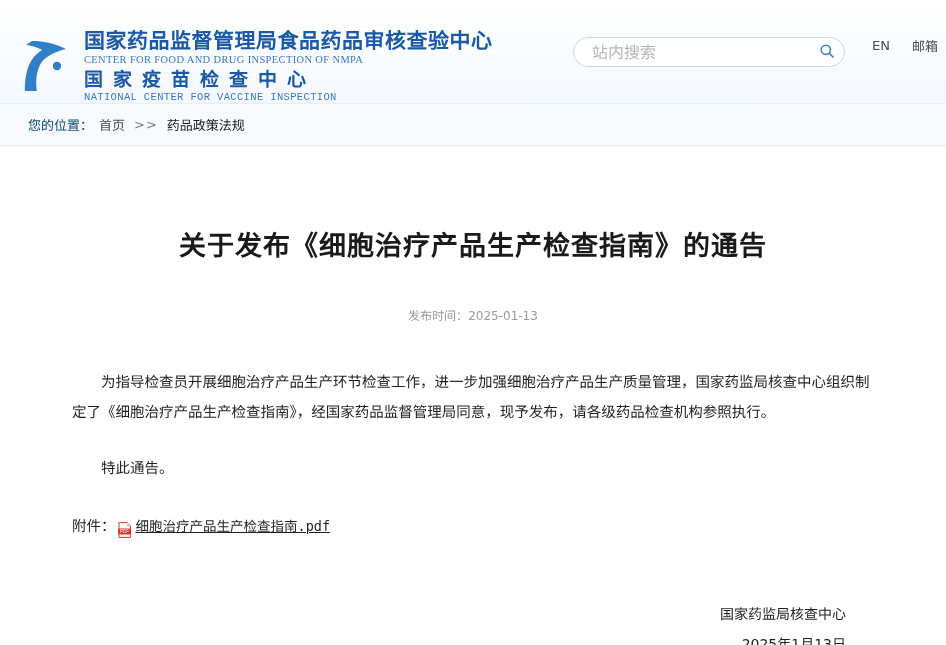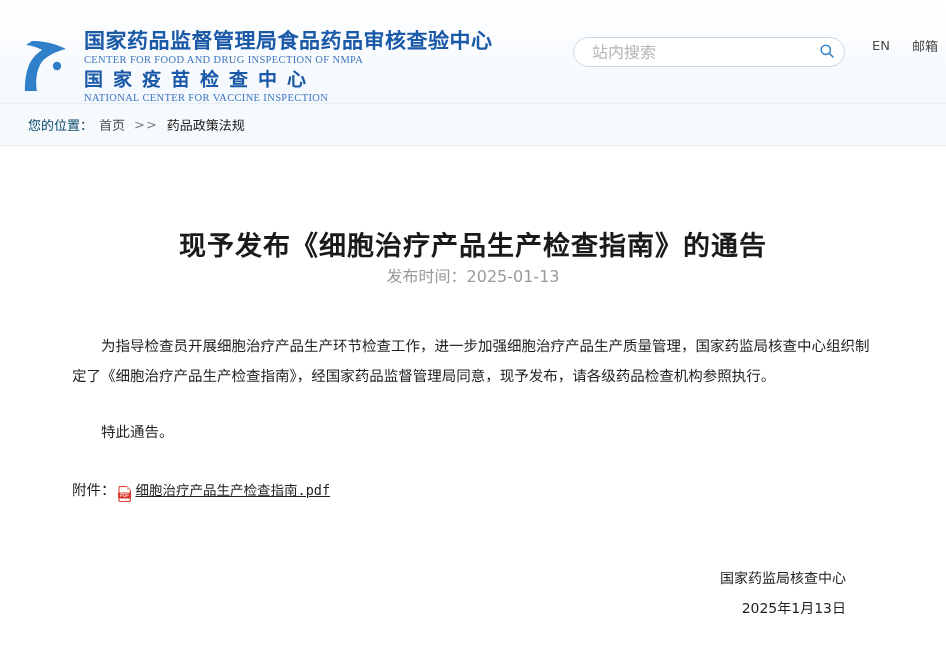--- a/index.html
+++ b/index.html
@@ -61,21 +61,21 @@
     white-space: nowrap;
     margin-top: 5px;
     font-family: "DejaVu Sans", "Liberation Sans", sans-serif;
   }
   .logo-en2 {
     font-size: 10.5px;
     color: #3f77bd;
     letter-spacing: 0.35px;
     white-space: nowrap;
     margin-top: 2px;
-    font-family: Liberation Serif, serif;
+    font-family: Liberation Mono, monospace;
   }
 
   .search-wrap {
     position: absolute;
     left: 573px;
     top: 37px;
     width: 272px;
     height: 30px;
   }
   .search-box {
@@ -154,22 +154,23 @@
     margin: 0;
     padding-top: 78px;
     text-align: center;
     font-size: 27px;
     font-weight: bold;
     color: #1a1a1a;
     letter-spacing: 1px;
     font-family: "DejaVu Sans", "Liberation Sans", sans-serif;
   }
   .doc-meta {
+    margin-top: 43px;
     text-align: center;
-    font-size: 16px;
+    font-size: 12px;
     color: #9a9a9a;
     font-family: "DejaVu Sans", "Liberation Sans", sans-serif;
   }
   .doc-body {
     margin-top: 44px;
     padding: 0 22px;
     font-size: 14.5px;
     line-height: 30px;
     color: #1f1f1f;
     font-family: "DejaVu Sans", "Liberation Sans", sans-serif;
@@ -253,21 +254,21 @@
   <div class="breadcrumb-inner">
     <span class="bc-label">您的位置：</span>
     <a class="bc-item" href="#">首页</a>
     <span class="bc-sep">&gt;&gt;</span>
     <span class="bc-current">药品政策法规</span>
   </div>
 </div>
 
 <div class="article">
 
-  <h1 class="doc-title">现予发布《细胞治疗产品生产检查指南》的通告</h1>
+  <h1 class="doc-title">关于发布《细胞治疗产品生产检查指南》的通告</h1>
 
   <div class="doc-meta">
     <span>发布时间：</span><span>2025-01-13</span>
   </div>
 
   <div class="doc-body">
     <p class="doc-p">为指导检查员开展细胞治疗产品生产环节检查工作，进一步加强细胞治疗产品生产质量管理，国家药监局核查中心组织制定了《细胞治疗产品生产检查指南》，经国家药品监督管理局同意，现予发布，请各级药品检查机构参照执行。</p>
     <p class="doc-p">特此通告。</p>
 
     <div class="attach-row">

